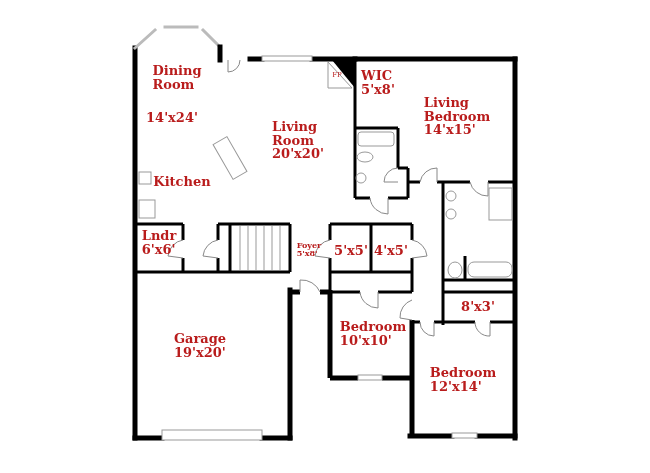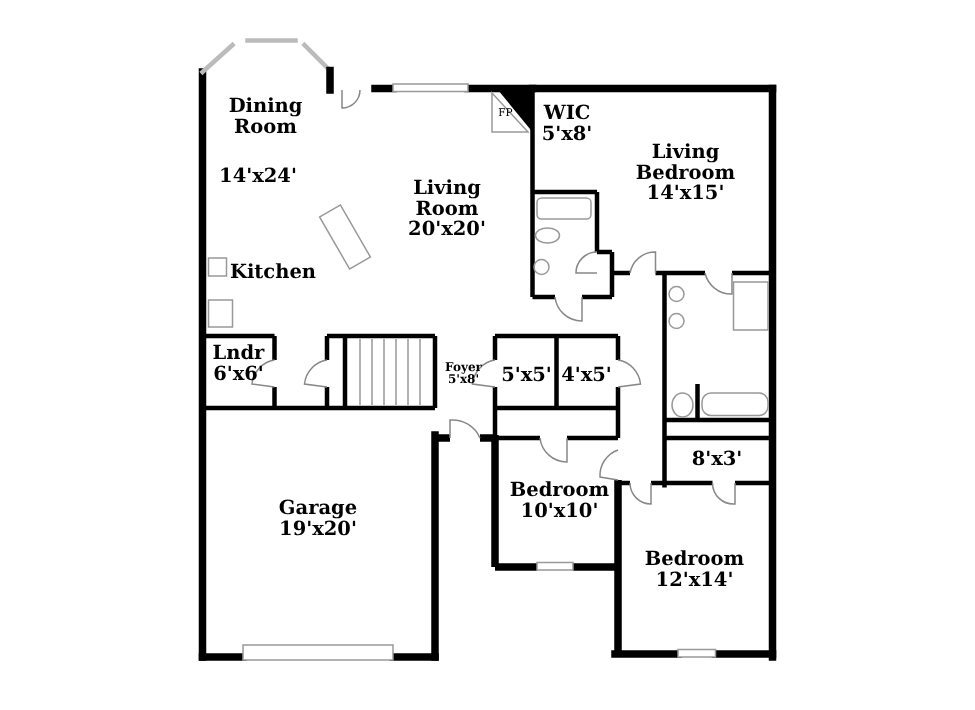--- a/index.html
+++ b/index.html
@@ -1,18 +1,18 @@
 <!DOCTYPE html>
 <html><head>
 <meta charset="utf-8">
 <style>
   html,body{margin:0;padding:0;background:#fff;}
   body{width:650px;height:473px;position:relative;overflow:hidden;font-family:"DejaVu Serif","Liberation Serif",serif;}
   svg{position:absolute;left:0;top:0;}
-  .lbl{position:absolute;text-align:center;color:#000000;font-weight:bold;line-height:1.05;white-space:nowrap;transform:translate(-50%,-50%);}
+  .lbl{position:absolute;color:#b91c1c;font-weight:bold;line-height:1.05;white-space:nowrap;transform:translate(-50%,-50%);}
   .lbl span{display:block;}
   .big{font-size:13px;}
   .small{font-size:8px;font-weight:bold;}
   .fp{font-size:7px;font-weight:normal;}
 </style>
 </head>
 <body>
 
 <svg width="650" height="473" viewBox="0 0 650 473">
   <g fill="none" stroke="#000" stroke-width="5" stroke-linecap="square">
@@ -173,21 +173,21 @@
 
 <div class="lbl small" style="left:309px;top:249px;">
   <span>Foyer</span>
   <span>5'x8'</span>
 </div>
 
 <div class="lbl big" style="left:351px;top:251px;">5'x5'</div>
 <div class="lbl big" style="left:391px;top:251px;">4'x5'</div>
 <div class="lbl big" style="left:478px;top:307px;">8'x3'</div>
 
-<div class="lbl big" style="left:212px;top:346px;">
+<div class="lbl big" style="left:200px;top:346px;">
   <span>Garage</span>
   <span>19'x20'</span>
 </div>
 
 <div class="lbl big" style="left:373px;top:334px;">
   <span>Bedroom</span>
   <span>10'x10'</span>
 </div>
 
 <div class="lbl big" style="left:463px;top:380px;">

